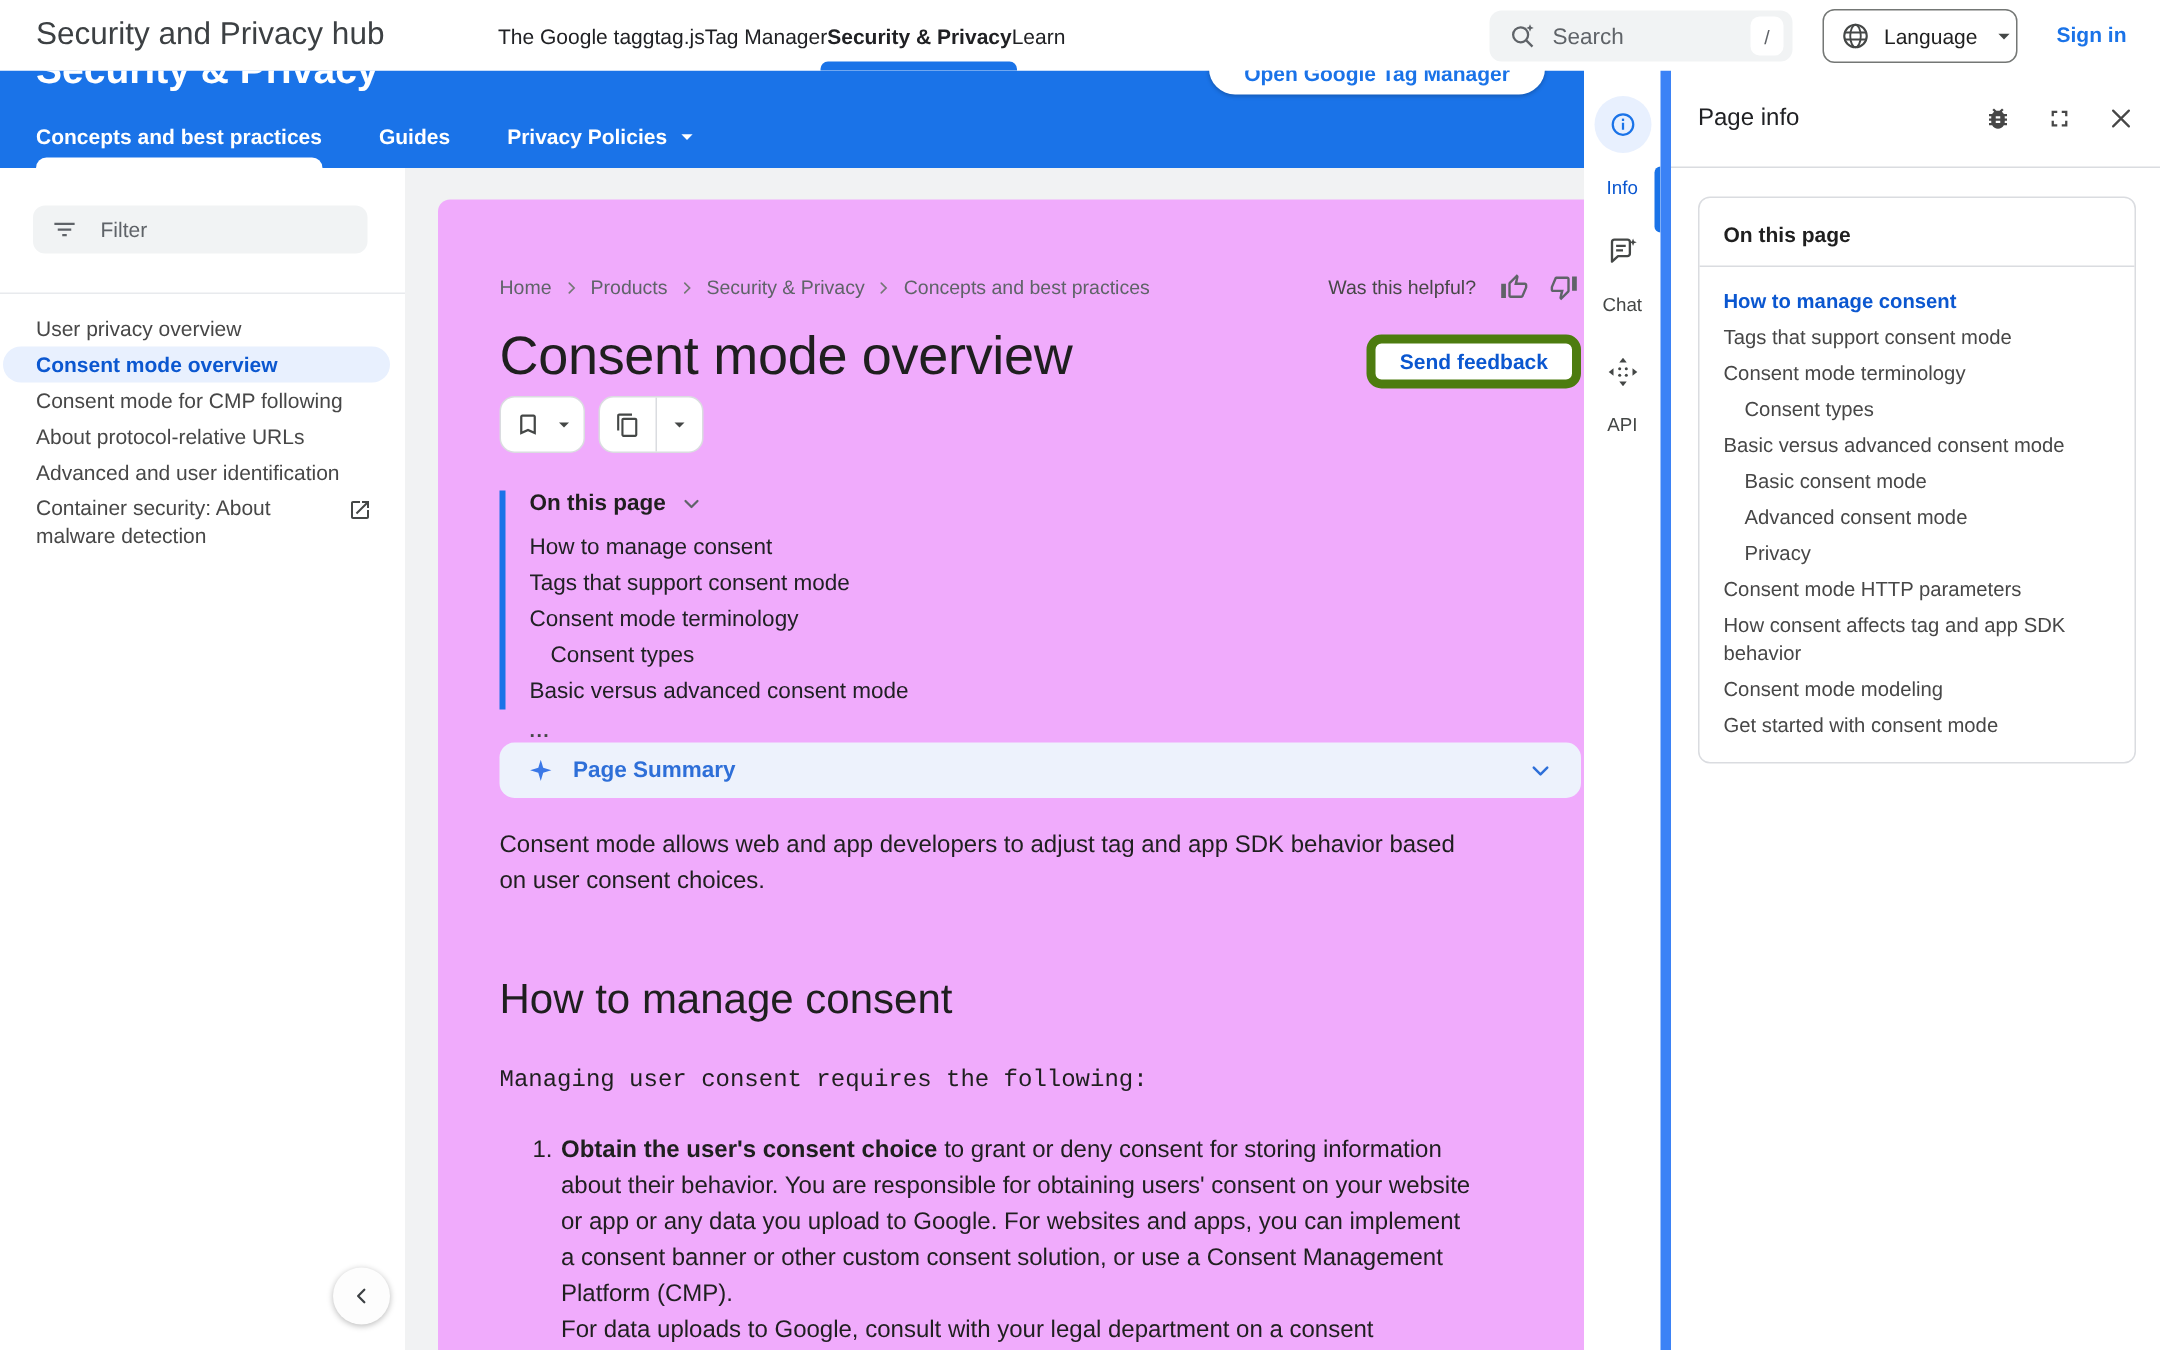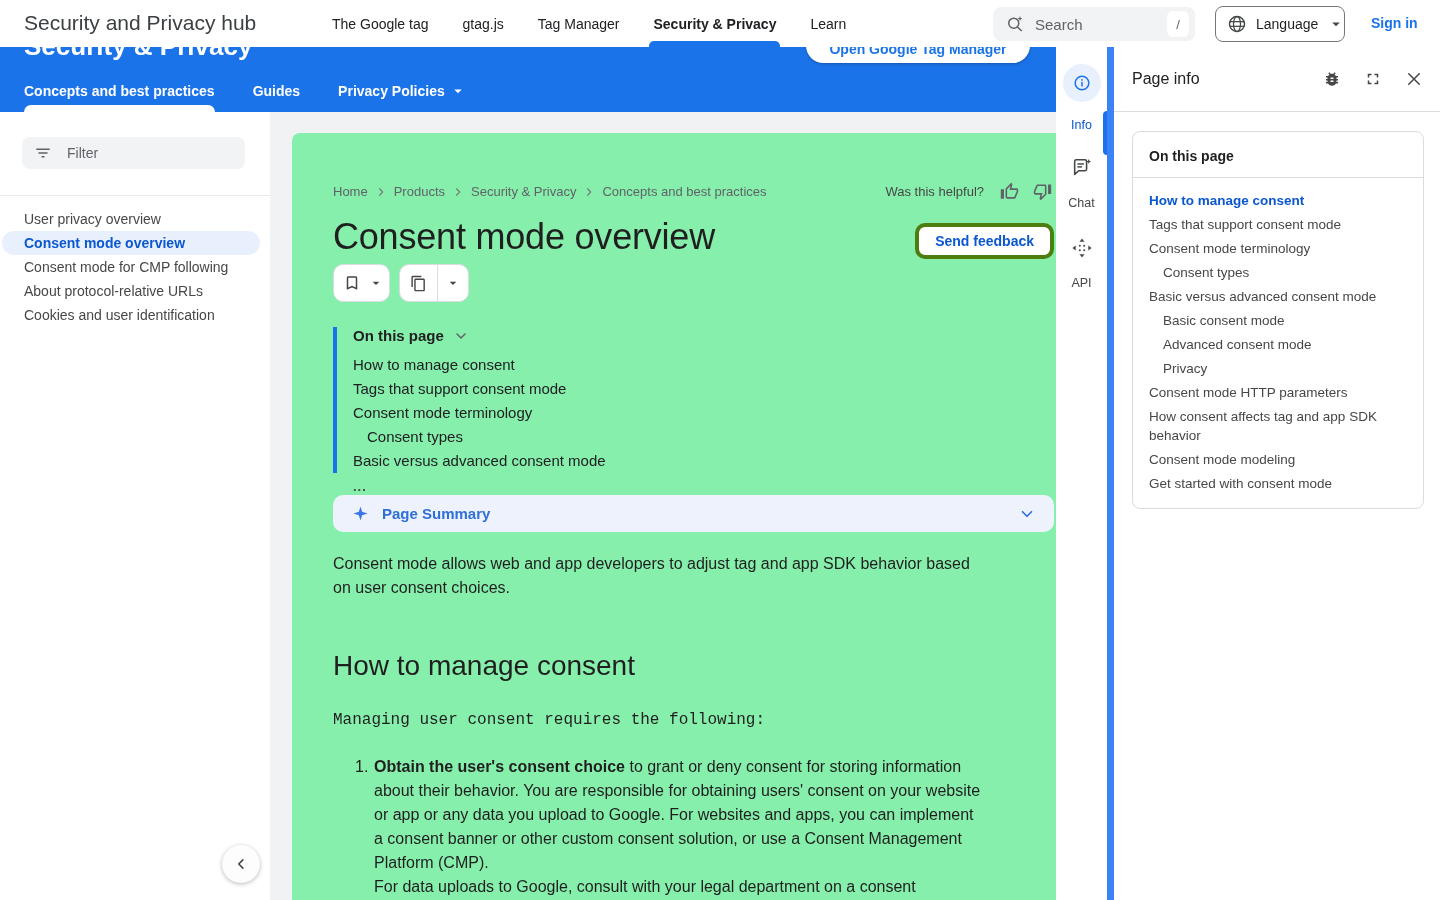--- a/index.html
+++ b/index.html
@@ -6,21 +6,21 @@
   html,body { background:#fff; }
   .screen {
     position:relative; width:1440px; height:900px; overflow:hidden;
     font-family:"Liberation Sans","DejaVu Sans",sans-serif; color:#1f1f1f; background:#fff;
   }
   svg { display:block; }
 
   
   .hdr { position:absolute; left:0; top:0; width:1440px; height:47px; background:#fff; z-index:40; }
   .hdr-title { position:absolute; left:24px; top:11px; font-size:21px; color:#3c4043; white-space:nowrap; }
-  .hdr-nav { position:absolute; left:332px; top:0; height:47px; display:flex; gap:34px; align-items:center; font-size:14px; color:#202124; }
+  .hdr-nav { position:absolute; left:332px; top:0; height:47px; display:flex; align-items:center; font-size:14px; color:#202124; }
   .hdr-nav-item { position:relative; height:47px; display:flex; align-items:center; cursor:pointer; white-space:nowrap; }
   .hdr-nav-item.active { font-weight:700; }
   .hdr-nav-item.active::after { content:""; position:absolute; left:-4px; right:-4px; bottom:0; height:6px; background:#1a73e8; border-radius:5px 5px 0 0; }
   .search { position:absolute; left:993px; top:7px; width:202px; height:34px; background:#f1f3f4; border-radius:8px; display:flex; align-items:center; padding:0 6px 0 12px; }
   .search input { flex:1; min-width:0; border:none; outline:none; background:transparent; font-size:15px; color:#3c4043; margin-left:10px; font-family:inherit; }
   .search input::placeholder { color:#5f6368; }
   .search-slash { width:22px; height:26px; background:#fff; border-radius:6px; color:#5f6368; font-size:13px; display:flex; align-items:center; justify-content:center; }
   .lang { position:absolute; left:1215px; top:6px; width:130px; height:36px; border:1px solid #747775; border-radius:8px; background:#fff; display:flex; align-items:center; gap:9px; padding:0 8px 0 11px; cursor:pointer; }
   .lang-label { font-size:14px; color:#1f1f1f; }
   .signin { position:absolute; left:1371px; top:15px; font-size:14px; font-weight:700; color:#1a73e8; cursor:pointer; }
@@ -44,31 +44,31 @@
   .side-divider { margin-top:26px; border-top:1px solid #e8eaed; }
   .side-list { margin-top:11px; font-size:14px; color:#474747; }
   .side-item { display:flex; align-items:center; min-height:24px; padding:2px 14px 2px 24px; cursor:pointer; line-height:19px; }
   .side-item.active { background:#e8f0fe; color:#0b57d0; font-weight:600; border-radius:16px; margin:0 10px 0 2px; padding-left:22px; }
   .side-item .ext { margin-left:10px; color:#444746; flex:0 0 auto; align-self:flex-start; margin-top:3px; }
   .side-item .lbl { flex:1; }
   .collapse-btn { position:absolute; left:222px; top:845px; width:38px; height:38px; border-radius:50%; background:#fdfdfd; box-shadow:0 1px 4px rgba(0,0,0,.28); z-index:45; display:flex; align-items:center; justify-content:center; color:#3c4043; cursor:pointer; }
 
   
   .content-bg { position:absolute; left:270px; top:112px; width:786px; bottom:0; background:#f1f2f3; }
-  .card { position:absolute; left:292px; top:133px; width:804px; bottom:0; background:#86efac; border-radius:8px 8px 0 0; padding:0 42px 0 41px; overflow:hidden; }
+  .card { position:absolute; left:292px; top:133px; width:804px; bottom:0; background:#f0abfc; border-radius:8px 8px 0 0; padding:0 42px 0 41px; overflow:hidden; }
   .crumbs-row { margin-top:47px; display:flex; align-items:center; font-size:13px; color:#5f6368; }
   .crumb { cursor:pointer; white-space:nowrap; }
   .crumb-sep { margin:0 7px; color:#747775; }
   .helpful { margin-left:auto; display:flex; align-items:center; gap:10px; color:#474747; }
   .helpful-q { font-size:13px; margin-right:4px; white-space:nowrap; }
   .thumb-btn { color:#5f6368; cursor:pointer; background:none; border:none; padding:2px; }
   .thumb-down svg { transform:rotate(180deg); }
   .title-row { margin-top:13px; display:flex; align-items:flex-start; }
   .page-title { font-size:36px; font-weight:400; color:#1f1f1f; letter-spacing:-.2px; }
-  .send-feedback { margin-left:auto; margin-top:7px; height:36px; padding:0 16px; border:4px solid #4d7c0f; border-radius:10px; background:#fff; color:#0b57d0; font-weight:600; font-size:14px; display:flex; align-items:center; cursor:pointer; white-space:nowrap; font-family:inherit; }
+  .send-feedback { margin-left:auto; margin-top:7px; height:36px; padding:0 16px; border:6px solid #4d7c0f; border-radius:10px; background:#fff; color:#0b57d0; font-weight:600; font-size:14px; display:flex; align-items:center; cursor:pointer; white-space:nowrap; font-family:inherit; }
   .actions-row { margin-top:5px; display:flex; gap:9px; }
   .seg { height:38px; border:1px solid #dadce0; border-radius:10px; background:#fff; display:flex; align-items:center; color:#444746; }
   .seg-btn { display:flex; align-items:center; height:100%; padding:0 7px; cursor:pointer; }
   .seg-div { width:1px; height:100%; background:#dadce0; }
   .toc-block { margin-top:25px; border-left:4px solid #1a73e8; padding-left:16px; }
   .toc-header { display:flex; align-items:center; gap:9px; font-size:15px; font-weight:700; color:#1f1f1f; cursor:pointer; }
   .toc-header .chev { color:#5f6368; }
   .toc-list { margin-top:9px; font-size:15px; color:#202124; }
   .toc-item { line-height:24px; cursor:pointer; }
   .toc-item.indent { padding-left:14px; }
@@ -194,22 +194,30 @@
       <div class="side-item active">
           <span class="lbl">Consent mode overview</span>
         </div>
       <div class="side-item">
           <span class="lbl">Consent mode for CMP following</span>
         </div>
       <div class="side-item">
           <span class="lbl">About protocol-relative URLs</span>
         </div>
       <div class="side-item">
-          <span class="lbl">Cookies and user identification</span>
-        </div>
+          <span class="lbl">Advanced and user identification</span>
+        </div>
+      <div class="side-item" style="max-width:262px;">
+        <span class="lbl">Container security: About malware detection</span>
+        <span class="ext">
+          <svg width="16" height="16" viewBox="0 0 24 24">
+              <path d="M19 19H5V5h7V3H5c-1.11 0-2 .9-2 2v14c0 1.1.89 2 2 2h14c1.1 0 2-.9 2-2v-7h-2v7zM14 3v2h3.59l-9.83 9.83 1.41 1.41L19 6.41V10h2V3h-7z" fill="currentColor"></path>
+            </svg>
+        </span>
+      </div>
     </div>
   </div>
   <div class="collapse-btn">
     <svg width="18" height="18" viewBox="0 0 24 24">
         <path d="M14.5 6.5 9 12l5.5 5.5" fill="none" stroke="currentColor" stroke-width="2" stroke-linecap="round" stroke-linejoin="round"></path>
       </svg>
   </div>
 
   <div class="content-bg"></div>
   <div class="card">

